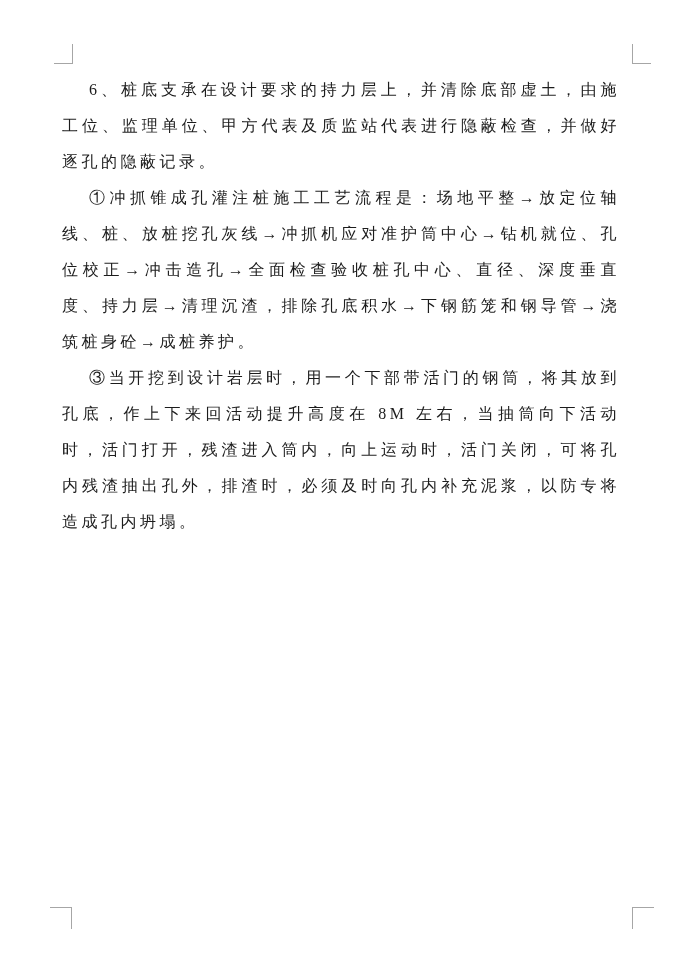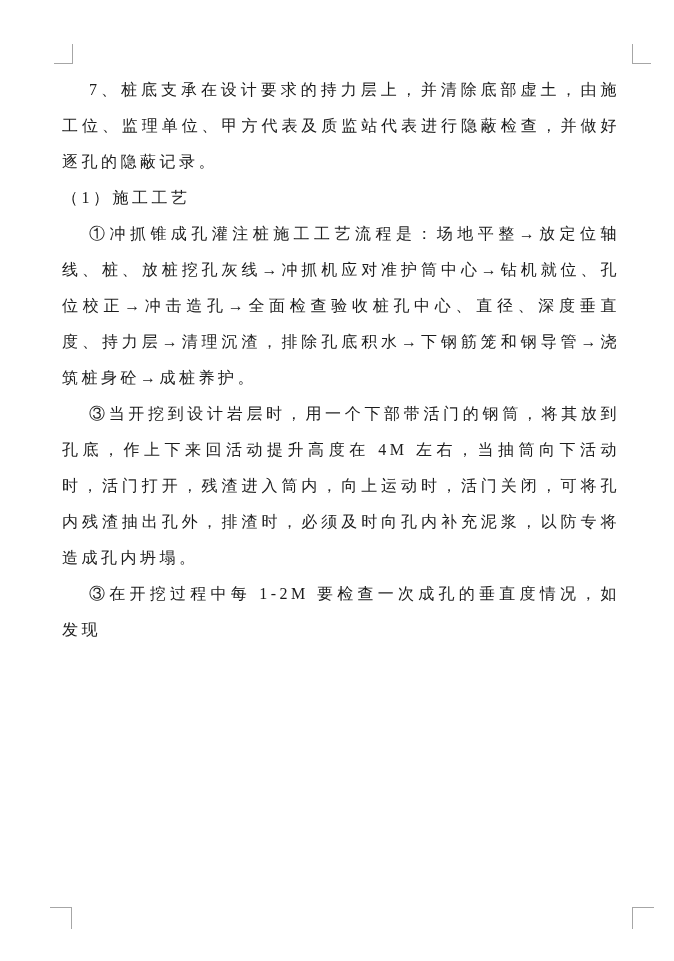--- a/index.html
+++ b/index.html
@@ -65,20 +65,18 @@
 <body>
 
 <div class="page">
 
   <div class="crop-mark tl"></div>
   <div class="crop-mark tr"></div>
   <div class="crop-mark bl"></div>
   <div class="crop-mark br"></div>
 
   <main class="content">
-    <p class="para indent">7、桩底支承在设计要求的持力层上，并清除底部虚土，由施工位、监理单位、甲方代表及质监站代表进行隐蔽检查，并做好逐孔的隐蔽记录。</p>
-    <p class="para">（1）施工工艺</p>
+    <p class="para indent">6、桩底支承在设计要求的持力层上，并清除底部虚土，由施工位、监理单位、甲方代表及质监站代表进行隐蔽检查，并做好逐孔的隐蔽记录。</p>
     <p class="para indent">①冲抓锥成孔灌注桩施工工艺流程是：场地平整→放定位轴线、桩、放桩挖孔灰线→冲抓机应对准护筒中心→钻机就位、孔位校正→冲击造孔→全面检查验收桩孔中心、直径、深度垂直度、持力层→清理沉渣，排除孔底积水→下钢筋笼和钢导管→浇筑桩身砼→成桩养护。</p>
-    <p class="para indent">③当开挖到设计岩层时，用一个下部带活门的钢筒，将其放到孔底，作上下来回活动提升高度在 4M 左右，当抽筒向下活动时，活门打开，残渣进入筒内，向上运动时，活门关闭，可将孔内残渣抽出孔外，排渣时，必须及时向孔内补充泥浆，以防专将造成孔内坍塌。</p>
-    <p class="para indent">③在开挖过程中每 1-2M 要检查一次成孔的垂直度情况，如发现</p>
+    <p class="para indent">③当开挖到设计岩层时，用一个下部带活门的钢筒，将其放到孔底，作上下来回活动提升高度在 8M 左右，当抽筒向下活动时，活门打开，残渣进入筒内，向上运动时，活门关闭，可将孔内残渣抽出孔外，排渣时，必须及时向孔内补充泥浆，以防专将造成孔内坍塌。</p>
   </main>
 
 </div>
 
 </body></html>

